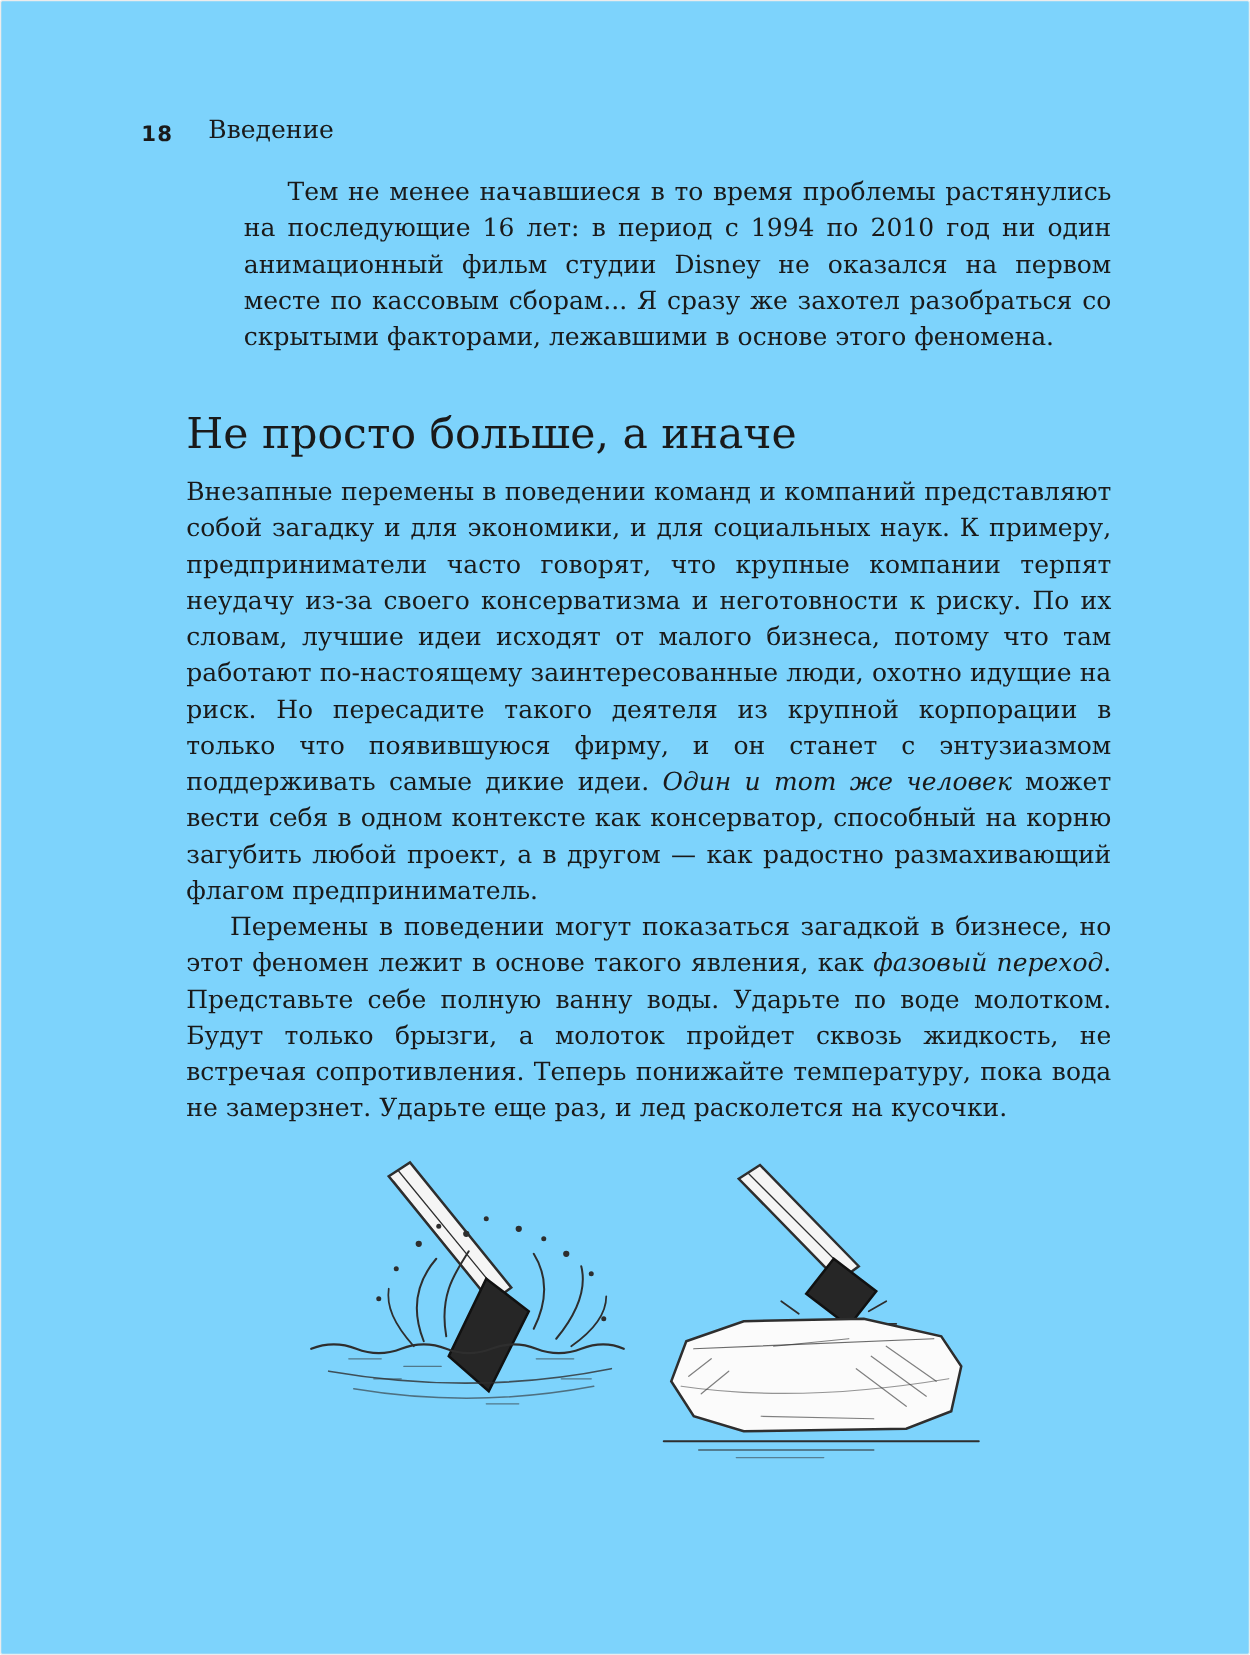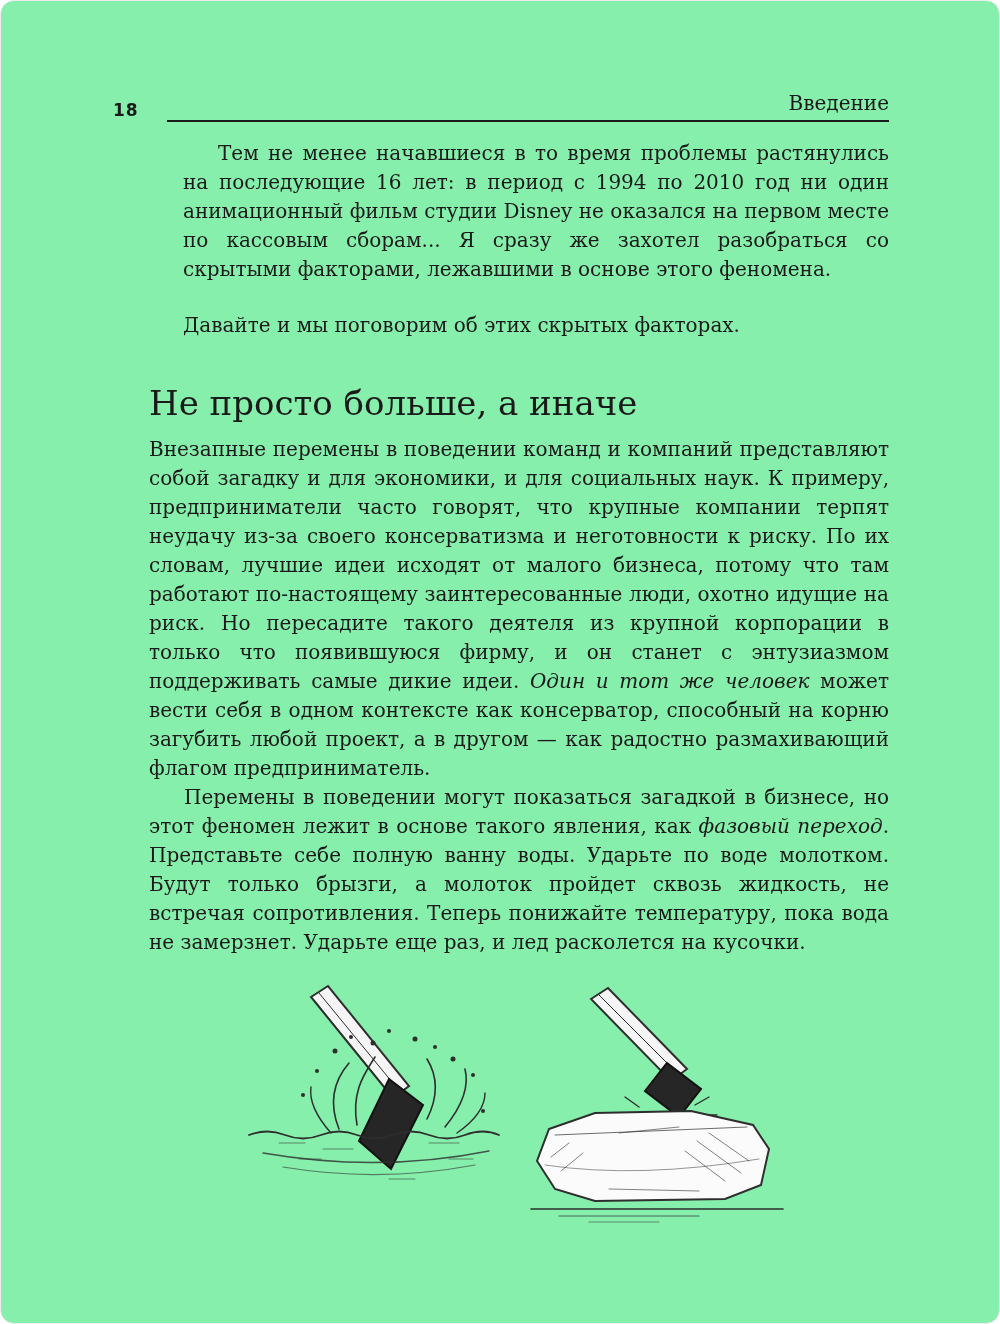--- a/index.html
+++ b/index.html
@@ -1,22 +1,22 @@
 <!DOCTYPE html>
 <html lang="ru"><head>
 <meta charset="utf-8">
 <style>
   html, body { margin: 0; padding: 0; background: #ffffff; }
   .page {
     position: relative;
     width: 1000px;
     height: 1324px;
-    background: #86efac;
+    background: #7dd3fc;
     border: 1px solid #ececec;
-    border-radius: 14px;
+    border-radius: 2px;
     box-sizing: border-box;
     overflow: hidden;
     color: #1a1a1a;
     font-family: "DejaVu Serif", "Liberation Serif", serif;
   }
 
   
   .running-head {
     position: absolute;
     left: 112px;
@@ -26,35 +26,35 @@
     align-items: flex-end;
     gap: 28px;
   }
   .page-num {
     font-family: "DejaVu Sans", "Liberation Sans", sans-serif;
     font-weight: bold;
     font-size: 17px;
     letter-spacing: 1px;
     padding-bottom: 2px;
   }
-  .head-right { flex: 1; display: flex; flex-direction: column; align-items: flex-end; }
+  .head-right { flex: 1; display: flex; align-items: flex-end; }
   .head-title { font-size: 20px; margin-bottom: 5px; }
   .head-rule { align-self: stretch; height: 2px; background: #1a1a1a; }
 
   
   .text-block {
     position: absolute;
     left: 148px;
     top: 138px;
     width: 740px;
     font-size: 20px;
     line-height: 29px;
     text-align: justify;
   }
-  .intro { margin-left: 34px; }
+  .intro { margin-left: 46px; }
   .para { margin: 0; }
   .para.indent { text-indent: 35px; }
   .followup { margin-top: 27px; }
 
   .section-heading {
     font-family: "DejaVu Serif", "Liberation Serif", serif;
     font-weight: 400;
     font-size: 34px;
     line-height: 1.15;
     margin: 44px 0 12px 0;
@@ -75,21 +75,20 @@
     <div class="head-right">
       <span class="head-title">Введение</span>
       <div class="head-rule"></div>
     </div>
   </header>
 
   <main class="text-block">
 
     <section class="intro">
       <p class="para indent">Тем не менее начавшиеся в то время проблемы растянулись на последующие 16 лет: в период с 1994 по 2010 год ни один анимационный фильм студии Disney не оказался на первом месте по кассовым сборам... Я сразу же захотел разобраться со скрытыми факторами, лежавшими в основе этого феномена.</p>
-      <p class="para followup">Давайте и мы поговорим об этих скрытых факторах.</p>
     </section>
 
     <h1 class="section-heading">Не просто больше, а иначе</h1>
 
     <p class="para body-para"><span>Внезапные перемены в поведении команд и компаний представляют собой загадку и для экономики, и для социальных наук. К примеру, предприниматели часто говорят, что крупные компании терпят неудачу из-за своего консерватизма и неготовности к риску. По их словам, лучшие идеи исходят от малого бизнеса, потому что там работают по-настоящему заинтересованные люди, охотно идущие на риск. Но пересадите такого деятеля из крупной корпорации в только что появившуюся фирму, и он станет с энтузиазмом поддерживать самые дикие идеи. </span><span class="it">Один и тот же человек</span><span> может вести себя в одном контексте как консерватор, способный на корню загубить любой проект, а в другом — как радостно размахивающий флагом предприниматель.</span></p>
 
     <p class="para body-para indent"><span>Перемены в поведении могут показаться загадкой в бизнесе, но этот феномен лежит в основе такого явления, как </span><span class="it">фазовый переход</span><span>. Представьте себе полную ванну воды. Ударьте по воде молотком. Будут только брызги, а молоток пройдет сквозь жидкость, не встречая сопротивления. Теперь понижайте температуру, пока вода не замерзнет. Ударьте еще раз, и лед расколется на кусочки.</span></p>
 
 
     <figure class="illustration">

